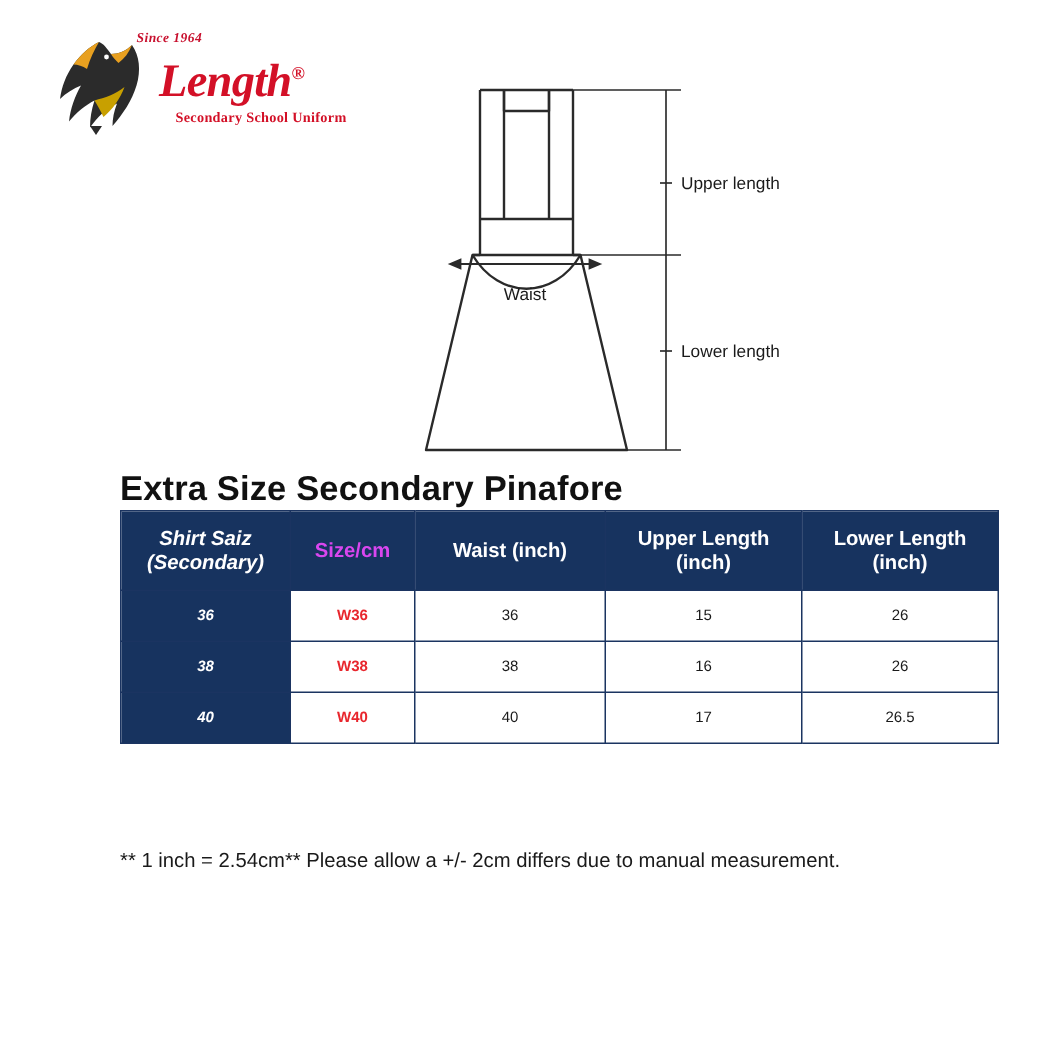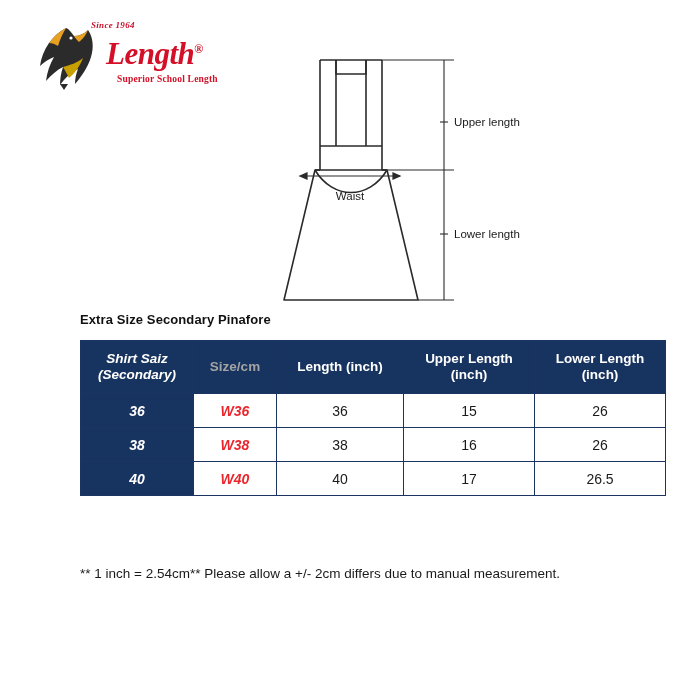--- a/index.html
+++ b/index.html
@@ -76,21 +76,21 @@
     top: 28px;
     width: 300px;
     height: 280px;
   }
 
   
   .table-title {
     position: absolute;
     left: 80px;
     top: 312px;
-    font-size: 13px;
+    font-size: 23px;
     font-weight: bold;
     color: #111111;
     letter-spacing: .1px;
   }
 
   
   .size-table {
     position: absolute;
     left: 80px;
     top: 340px;
@@ -106,42 +106,41 @@
   .size-table thead th {
     background: #17335f;
     color: #ffffff;
     font-size: 13.5px;
     font-weight: bold;
     height: 48px;
     line-height: 1.15;
     padding: 2px 4px;
   }
   .size-table thead th.red-head {
-    color: #a3a3a3;
+    color: #d946ef;
   }
   .size-table thead th.italic-head {
     font-style: italic;
     margin-top: 22px;
   }
   .size-table tbody td {
     height: 31px;
-    font-size: 14px;
+    font-size: 10px;
     background: #ffffff;
     color: #1a1a1a;
   }
   .size-table tbody td.col-shirt {
     background: #17335f;
     color: #ffffff;
     font-weight: bold;
     font-style: italic;
   }
   .size-table tbody td.col-size {
     color: #e8262d;
     font-weight: bold;
-    font-style: italic;
   }
   .c1 { width: 104px; }
   .c2 { width: 74px; }
   .c3 { width: 118px; }
   .c4 { width: 122px; }
   .c5 { width: 122px; }
 
   
   .notes {
     position: absolute;
@@ -166,21 +165,21 @@
         <path d="M44 12 C49 12 54 10 58 6 C56 11 53 15 49 18 C47 16 45 14 44 12 Z" fill="#e8a020"></path>
         <path d="M19 19 C24 12 30 7 36 4 C33 9 30 15 28 22 C25 20 22 19 19 19 Z" fill="#e8a020"></path>
         <path d="M33 43 C40 41 47 39 53 34 C50 42 45 49 39 54 C37 50 35 46 33 43 Z" fill="#c8a000"></path>
         <circle cx="41" cy="14" r="1.6" fill="#ffffff"></circle>
         <path d="M30 60 L34 66 L38 60 Z" fill="#2b2b2b"></path>
       </g>
     </svg>
   </div>
   <div class="logo-since">Since 1964</div>
   <div class="logo-word"><span>Length</span><span class="logo-reg">®</span></div>
-  <div class="logo-sub">Superior School Length</div>
+  <div class="logo-sub">Secondary School Uniform</div>
 </div>
 
 <div class="illustration">
   <svg viewBox="0 0 300 280" width="300" height="280">
     <g fill="none" stroke="#2a2a2a" stroke-width="1.6" stroke-linejoin="round">
 
       <path d="M62 32 L62 142"></path>
       <path d="M78 32 L78 118"></path>
       <path d="M108 32 L108 118"></path>
       <path d="M124 32 L124 142"></path>
@@ -222,21 +221,21 @@
 <div class="table-title">Extra Size Secondary Pinafore</div>
 
 <table class="size-table">
   <thead>
     <tr>
       <th class="c1 italic-head">
         <div>Shirt Saiz</div>
         <div>(Secondary)</div>
       </th>
       <th class="c2 red-head">Size/cm</th>
-      <th class="c3">Length (inch)</th>
+      <th class="c3">Waist (inch)</th>
       <th class="c4">
         <div>Upper Length</div>
         <div>(inch)</div>
       </th>
       <th class="c5">
         <div>Lower Length</div>
         <div>(inch)</div>
       </th>
     </tr>
   </thead>

